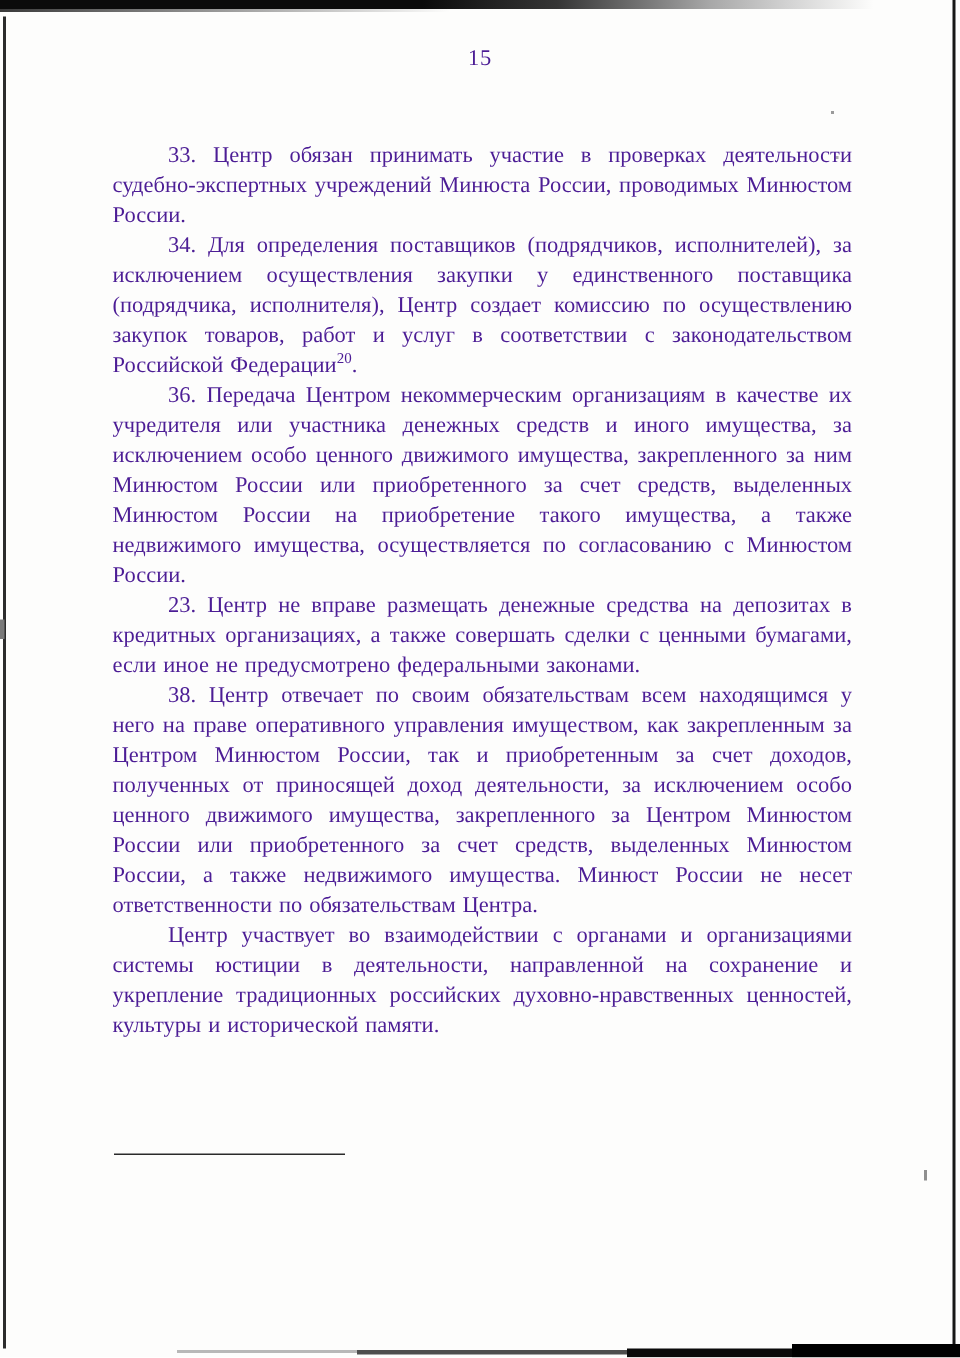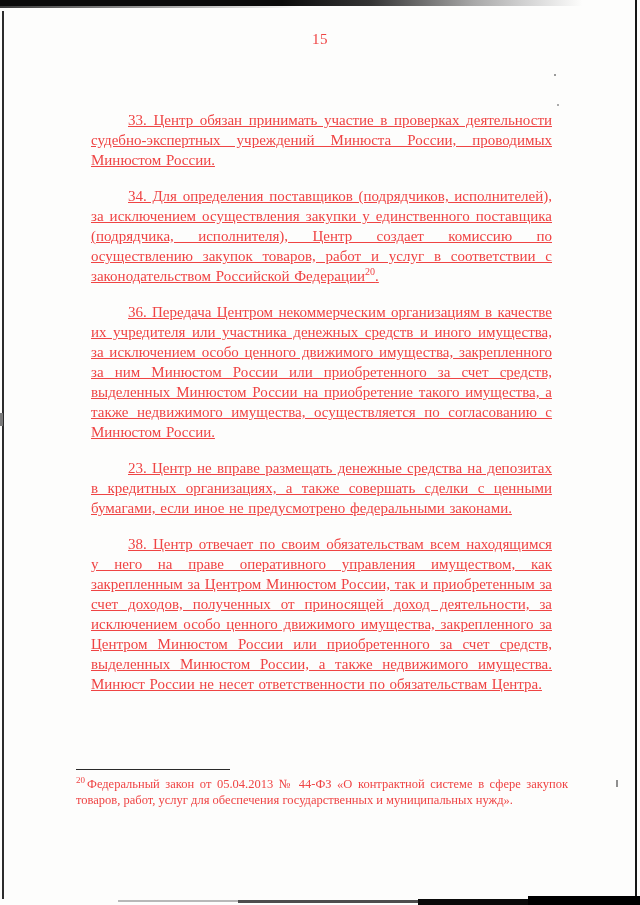--- a/index.html
+++ b/index.html
@@ -4,21 +4,21 @@
 <style>
   html, body { margin: 0; padding: 0; background: #ffffff; }
 
   .page {
     position: relative;
     width: 640px;
     height: 905px;
     background: #fdfdfc;
     overflow: hidden;
     font-family: "Liberation Serif", "DejaVu Serif", serif;
-    color: #ef4444;
+    color: #4c1d95;
   }
 
   
   .artifact { position: absolute; pointer-events: none; }
   .edge-top {
     top: 0; left: 0; width: 100%; height: 6px;
     background: linear-gradient(to right,
       #0b0b0b 0%, #0b0b0b 44%, #1e1e1e 50%, #353535 58%,
       #6e6e6e 66%, #a8a8a8 74%, #d2d2d2 82%, rgba(255,255,255,0) 91%);
   }
@@ -47,21 +47,21 @@
   }
 
   .content {
     position: absolute;
     left: 75px; top: 94px; width: 493px;
     font-size: 15px;
     line-height: 20px;
     text-align: justify;
     word-spacing: 0.06em;
   }
-  .content p { margin: 16px; text-indent: 37px; text-decoration: underline; }
+  .content p { margin: 0; text-indent: 37px; }
   .content sup { font-size: 10px; line-height: 0; vertical-align: super; }
 
   .footnote {
     position: absolute;
     left: 76px; top: 769px; width: 492px;
     font-size: 12.5px;
     line-height: 16px;
     text-align: justify;
   }
   .footnote-rule {
@@ -90,20 +90,20 @@
   <div class="artifact speck-d"></div>
 
   <div class="page-number">15</div>
 
   <div class="content">
     <p>33. Центр обязан принимать участие в проверках деятельности судебно-экспертных учреждений Минюста России, проводимых Минюстом России.</p>
     <p><span>34. Для определения поставщиков (подрядчиков, исполнителей), за исключением осуществления закупки у единственного поставщика (подрядчика, исполнителя), Центр создает комиссию по осуществлению закупок товаров, работ и услуг в соответствии с законодательством Российской Федерации</span><sup>20</sup><span>.</span></p>
     <p>36. Передача Центром некоммерческим организациям в качестве их учредителя или участника денежных средств и иного имущества, за исключением особо ценного движимого имущества, закрепленного за ним Минюстом России или приобретенного за счет средств, выделенных Минюстом России на приобретение такого имущества, а также недвижимого имущества, осуществляется по согласованию с Минюстом России.</p>
     <p>23. Центр не вправе размещать денежные средства на депозитах в кредитных организациях, а также совершать сделки с ценными бумагами, если иное не предусмотрено федеральными законами.</p>
     <p>38. Центр отвечает по своим обязательствам всем находящимся у него на праве оперативного управления имуществом, как закрепленным за Центром Минюстом России, так и приобретенным за счет доходов, полученных от приносящей доход деятельности, за исключением особо ценного движимого имущества, закрепленного за Центром Минюстом России или приобретенного за счет средств, выделенных Минюстом России, а также недвижимого имущества. Минюст России не несет ответственности по обязательствам Центра.</p>
+    <p>Центр участвует во взаимодействии с органами и организациями системы юстиции в деятельности, направленной на сохранение и укрепление традиционных российских духовно-нравственных ценностей, культуры и исторической памяти.</p>
   </div>
 
   <div class="footnote">
     <div class="footnote-rule"></div>
-    <div><sup>20</sup><span>Федеральный закон от 05.04.2013 № 44-ФЗ «О контрактной системе в сфере закупок товаров, работ, услуг для обеспечения государственных и муниципальных нужд».</span></div>
   </div>
 
 </div>
 
 </body></html>

